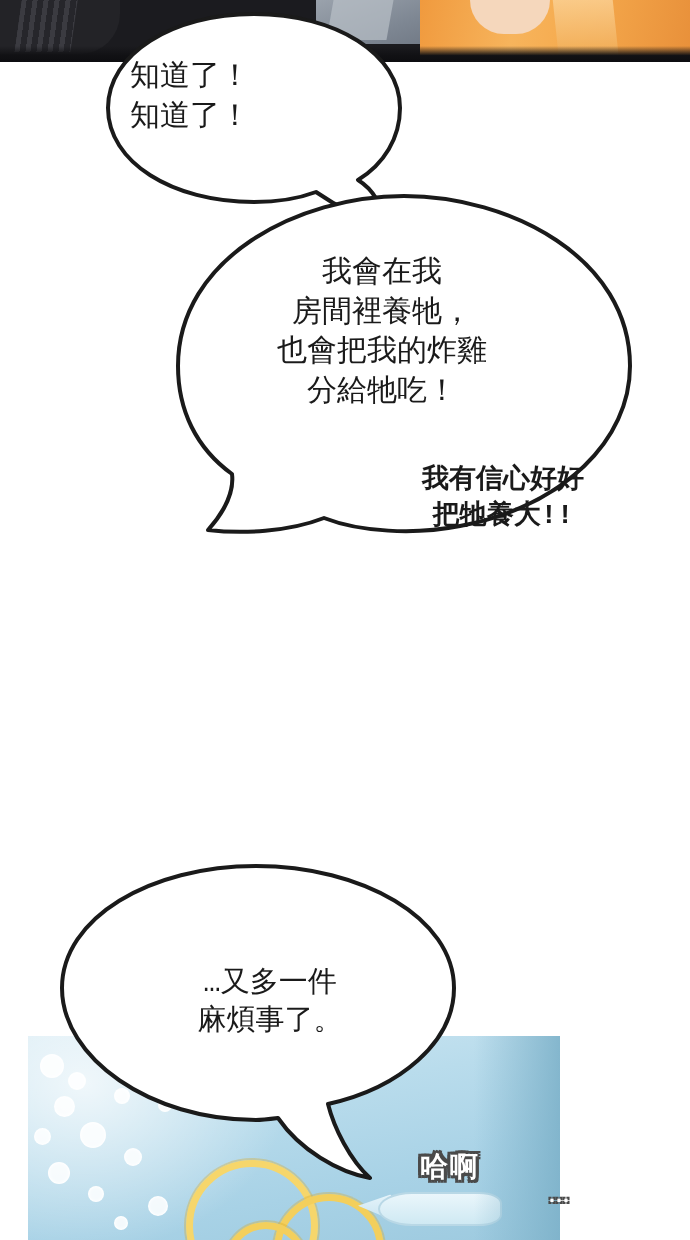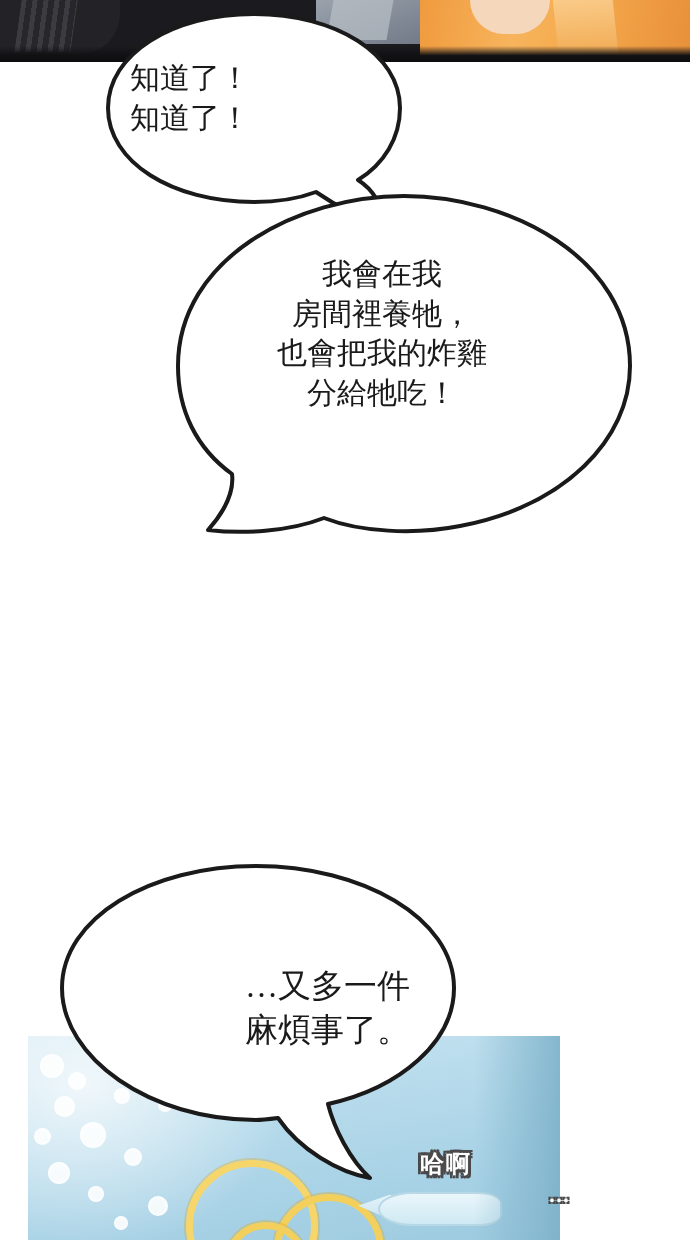--- a/index.html
+++ b/index.html
@@ -127,21 +127,21 @@
   .aq-right-dark {
     position: absolute; right: 0; top: 0;
     width: 86px; height: 204px;
     background: linear-gradient(90deg, rgba(140,190,212,0) 0%, rgba(123,176,200,.85) 100%);
   }
 
   
   .sfx {
     position: absolute;
     left: 420px; top: 1148px;
-    font-size: 24px;
+    font-size: 28px;
     font-weight: bold;
     color: #ffffff;
     letter-spacing: 2px;
     text-shadow:
       -3px -3px 0 #4a4a4a, 3px -3px 0 #4a4a4a,
       -3px  3px 0 #4a4a4a, 3px  3px 0 #4a4a4a,
        0   -3px 0 #4a4a4a, 0    3px 0 #4a4a4a,
       -3px  0   0 #4a4a4a, 3px  0   0 #4a4a4a;
     white-space: nowrap;
   }
@@ -157,21 +157,21 @@
   }
 
   
   .bubble-svg { position: absolute; overflow: visible; }
   .bubble-text {
     position: absolute;
     color: #1a1a1a;
     text-align: center;
     line-height: 1.32;
     white-space: pre-line;
-    font-family: Liberation Serif, serif;
+    font-family: Liberation Mono, monospace;
   }
 
   #b1 { left: 48px; top: 10px; }
   #b1-text {
     left: 130px; top: 58px;
     width: 240px;
     font-size: 30px;
     text-align: left;
   }
 
@@ -188,22 +188,22 @@
     width: 266px;
     font-size: 27px;
     text-align: center;
     font-weight: bold;
   }
 
   #b4 { left: 56px; top: 860px; }
   #b4-text {
     left: 130px; top: 965px;
     width: 280px;
-    font-size: 33px;
-    text-align: right;
+    font-size: 29px;
+    text-align: center;
   }
 </style>
 </head>
 <body>
 
 <div id="page">
 
   <div class="top-strip">
     <div class="top-bg-dark"></div>
     <div class="top-bg-grey"></div>
@@ -272,20 +272,22 @@
              C120,342 74,344 40,340
              C58,320 66,300 64,284
              C28,258 10,220 10,176
              C10,68 130,6 236,6 Z" fill="#ffffff" stroke="#1a1a1a" stroke-width="4" stroke-linejoin="round"></path>
   </svg>
   <div id="b2-text" class="bubble-text">我會在我
 房間裡養牠，
 也會把我的炸雞
 分給牠吃！</div>
 
+  <div id="b3-text" class="bubble-text">我有信心好好
+把牠養大!!</div>
 
   <svg id="b4" class="bubble-svg" width="420" height="320" viewBox="0 0 420 320">
     <path d="M200,6
              C306,6 398,58 398,128
              C398,182 344,228 272,244
              C278,268 294,300 314,318
              C282,312 244,290 222,258
              C214,259 206,260 200,260
              C94,260 6,198 6,128
              C6,58 94,6 200,6 Z" fill="#ffffff" stroke="#1a1a1a" stroke-width="4" stroke-linejoin="round"></path>

